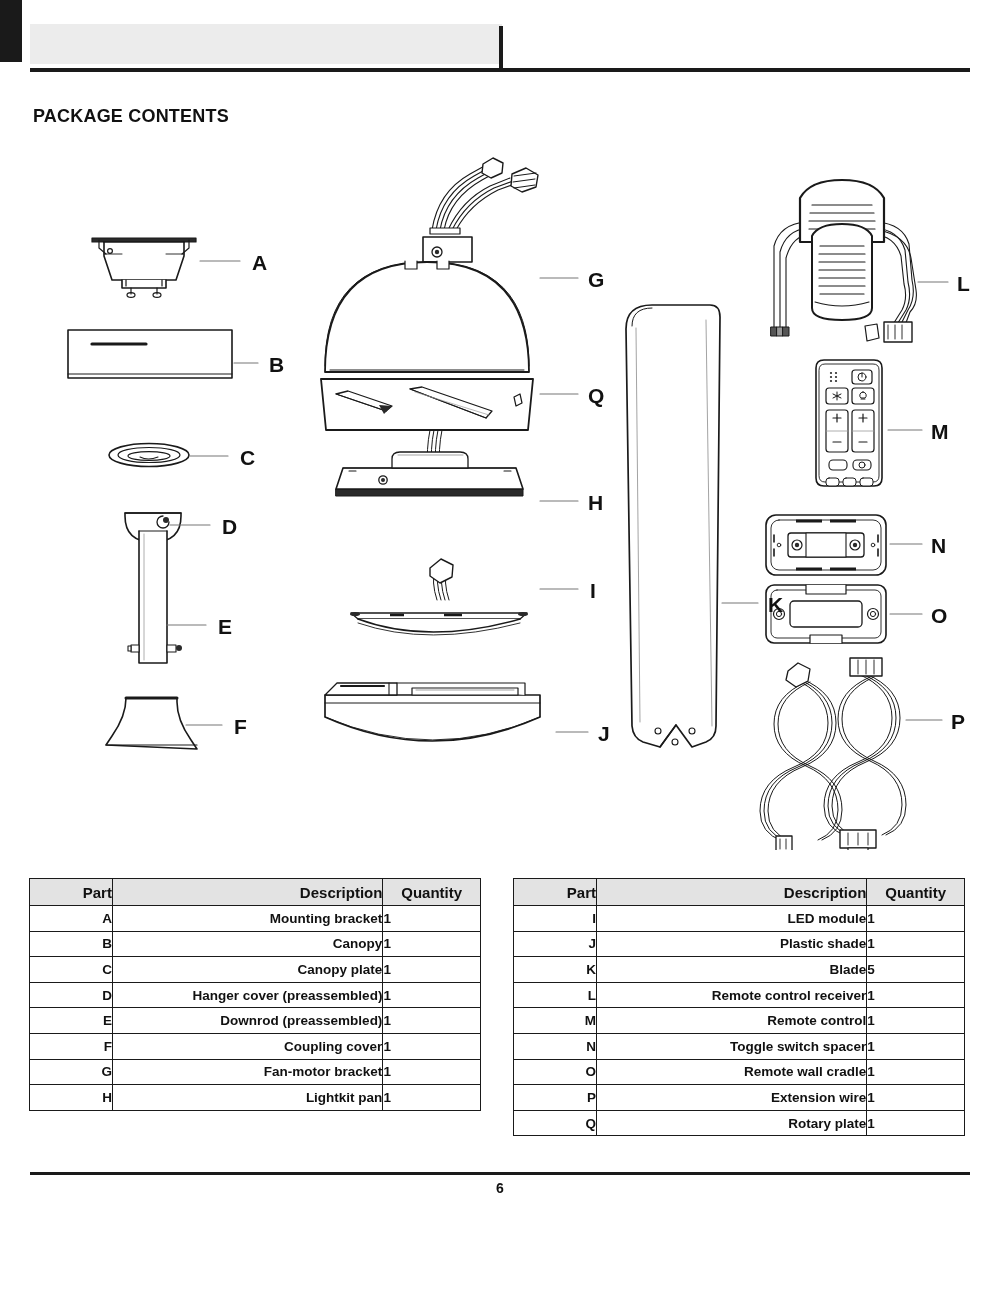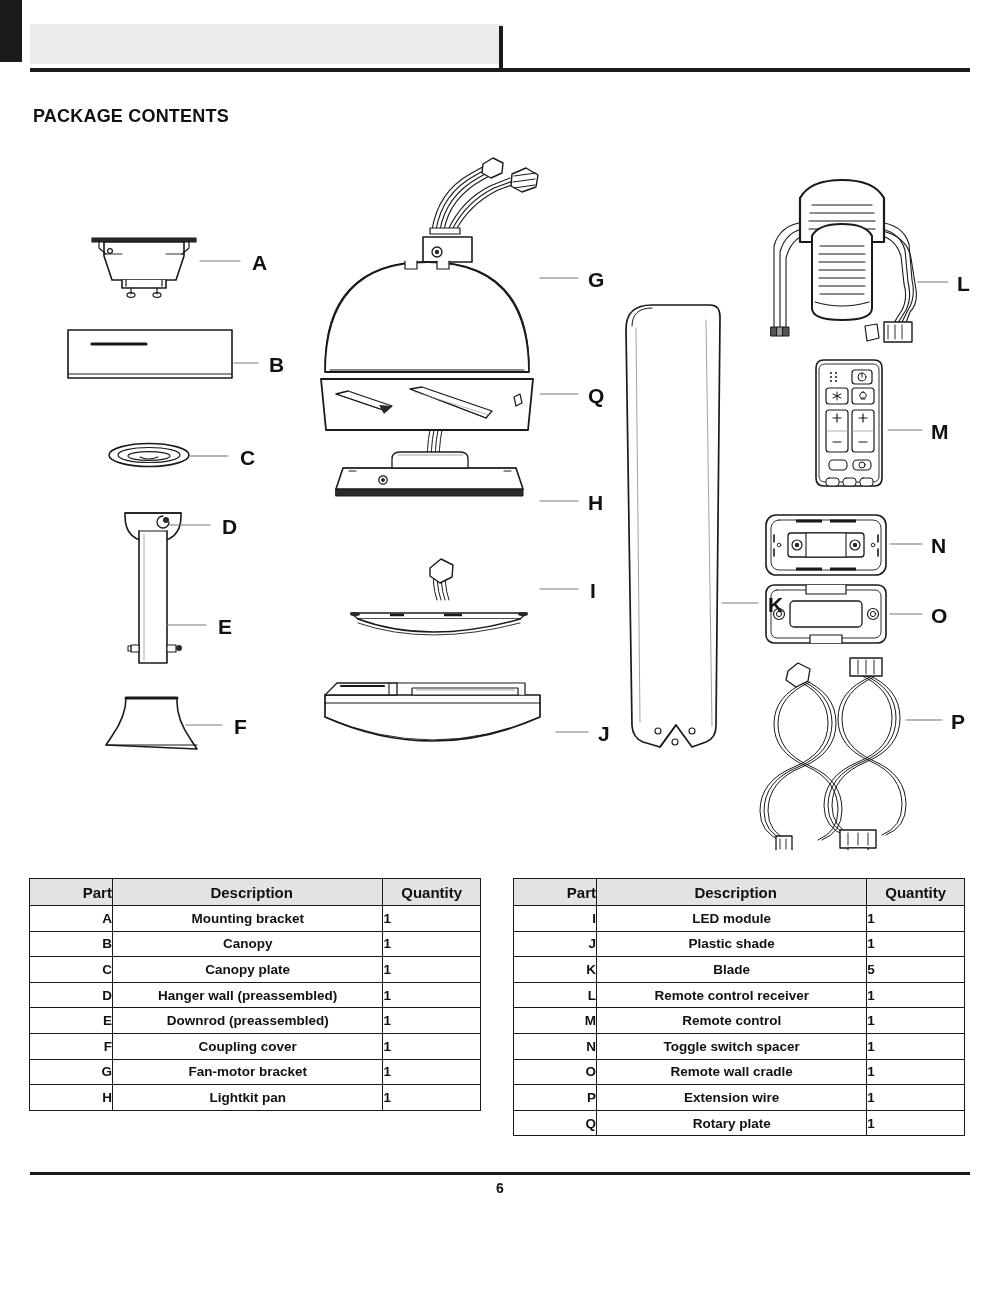--- a/index.html
+++ b/index.html
@@ -94,21 +94,21 @@
     padding: 0;
     height: 24.6px;
     font-weight: bold;
   }
   .parts-table thead th {
     background: #e3e3e3;
     font-size: 15px;
     height: 26px;
   }
   .col-part { width: 84px; text-align: right; }
-  .col-desc { width: 268px; text-align: center; padding-left: 8px; margin-top: 12px; }
+  .col-desc { width: 268px; text-align: right; padding-left: 8px; margin-top: 12px; }
   .col-qty  { width: 98px; }
   .parts-table thead .col-desc { padding-left: 8px; }
   .parts-table tbody td { font-weight: bold; }
 
   
   .footer-rule {
     position: absolute;
     left: 30px; top: 1172px;
     width: 940px; height: 3px;
     background: #1a1a1a;
@@ -489,21 +489,21 @@
           <td class="col-desc">Canopy</td>
           <td class="col-qty">1</td>
         </tr>
         <tr>
           <td class="col-part">C</td>
           <td class="col-desc">Canopy plate</td>
           <td class="col-qty">1</td>
         </tr>
         <tr>
           <td class="col-part">D</td>
-          <td class="col-desc">Hanger wall (preassembled)</td>
+          <td class="col-desc">Hanger cover (preassembled)</td>
           <td class="col-qty">1</td>
         </tr>
         <tr>
           <td class="col-part">E</td>
           <td class="col-desc">Downrod (preassembled)</td>
           <td class="col-qty">1</td>
         </tr>
         <tr>
           <td class="col-part">F</td>
           <td class="col-desc">Coupling cover</td>

